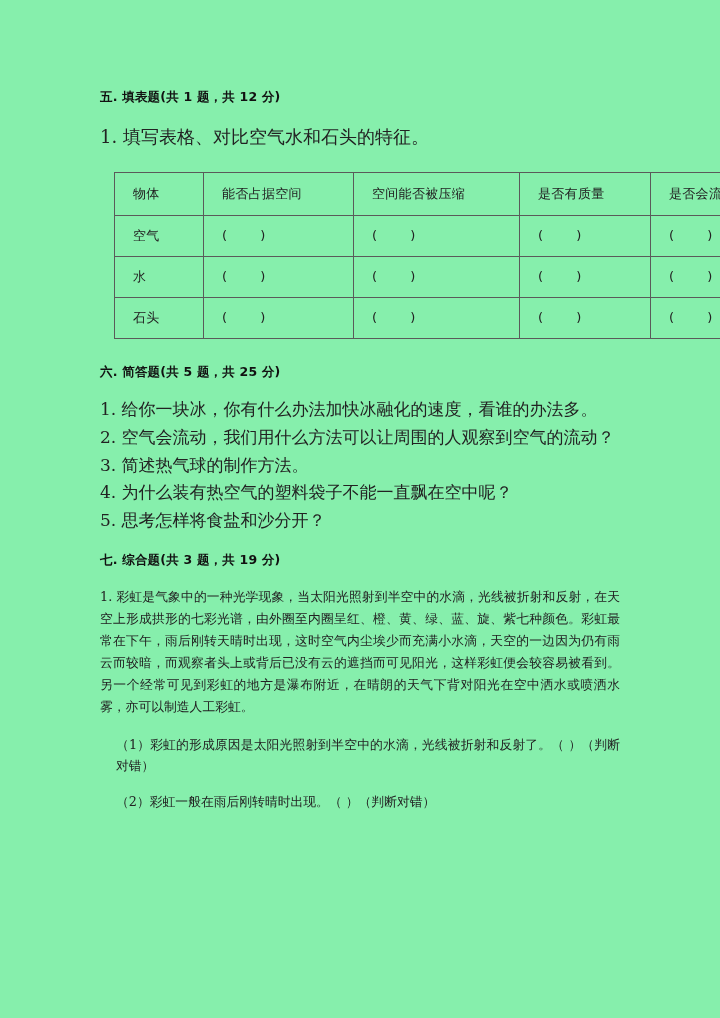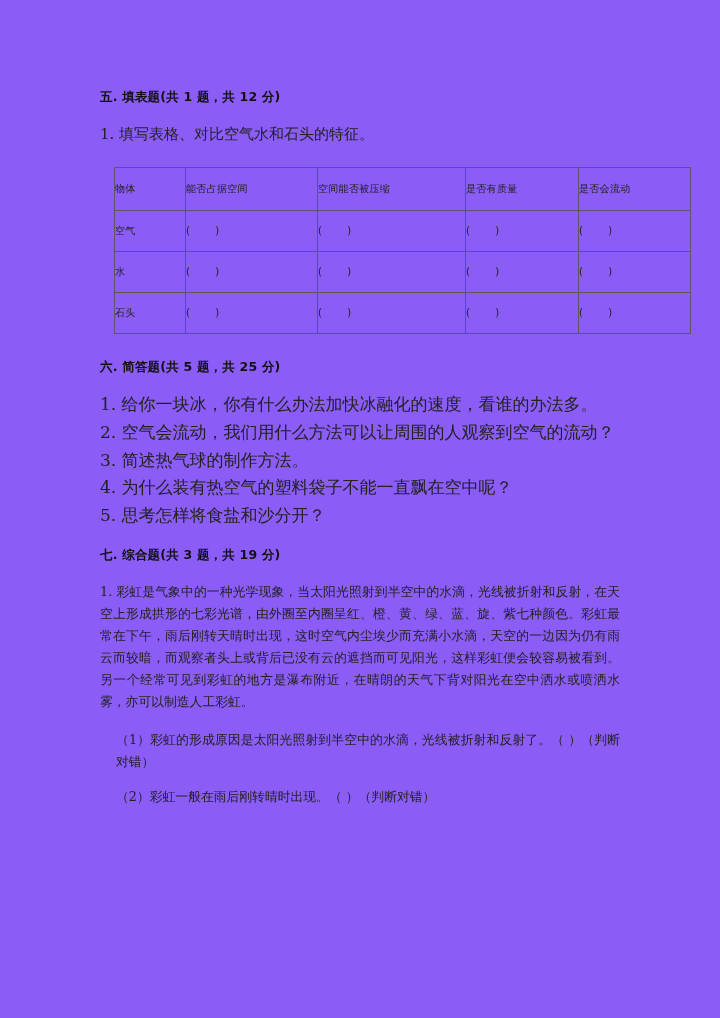--- a/index.html
+++ b/index.html
@@ -13,21 +13,21 @@
     position: relative;
     font-family: "DejaVu Serif", "Liberation Serif", serif;
     color: #1a1a1a;
     overflow: hidden;
   }
   .page {
     position: absolute;
     left: 0; top: 0;
     width: 720px;
     height: 1018px;
-    background: #8b5cf6;
+    background: #86efac;
   }
   .content {
     position: absolute;
     left: 100px;
     top: 88px;
     width: 520px;
   }
 
   
   .section-heading {
@@ -35,21 +35,21 @@
     font-weight: bold;
     font-size: 12.5px;
     letter-spacing: 0.2px;
     color: #111111;
     margin: 0;
     line-height: 1.4;
   }
 
   
   .body-line {
-    font-size: 15px;
+    font-size: 18px;
     line-height: 1.62;
     color: #222222;
     margin: 0;
     white-space: nowrap;
   }
 
   .q-intro {
     margin-top: 16px;
   }
 
@@ -59,23 +59,23 @@
     margin-left: 14px;
   }
   table.compare-table {
     border-collapse: collapse;
     width: 571px;
     table-layout: fixed;
   }
   table.compare-table td {
     border: 1px solid #5a5a5a;
     height: 40px;
-    font-size: 10px;
-    color: #222222;
-    padding: 0 0 0 0;
+    font-size: 13px;
+    color: #222222;
+    padding: 0 0 0 18px;
     vertical-align: middle;
     font-family: "DejaVu Sans", "Liberation Sans", sans-serif;
     letter-spacing: 0.3px;
     margin-left: 24px;
   }
   table.compare-table td.col-obj   { width: 70px; }
   table.compare-table td.col-a     { width: 131px; }
   table.compare-table td.col-b     { width: 147px; }
   table.compare-table td.col-c     { width: 112px; }
   table.compare-table td.col-d     { width: 111px; }

